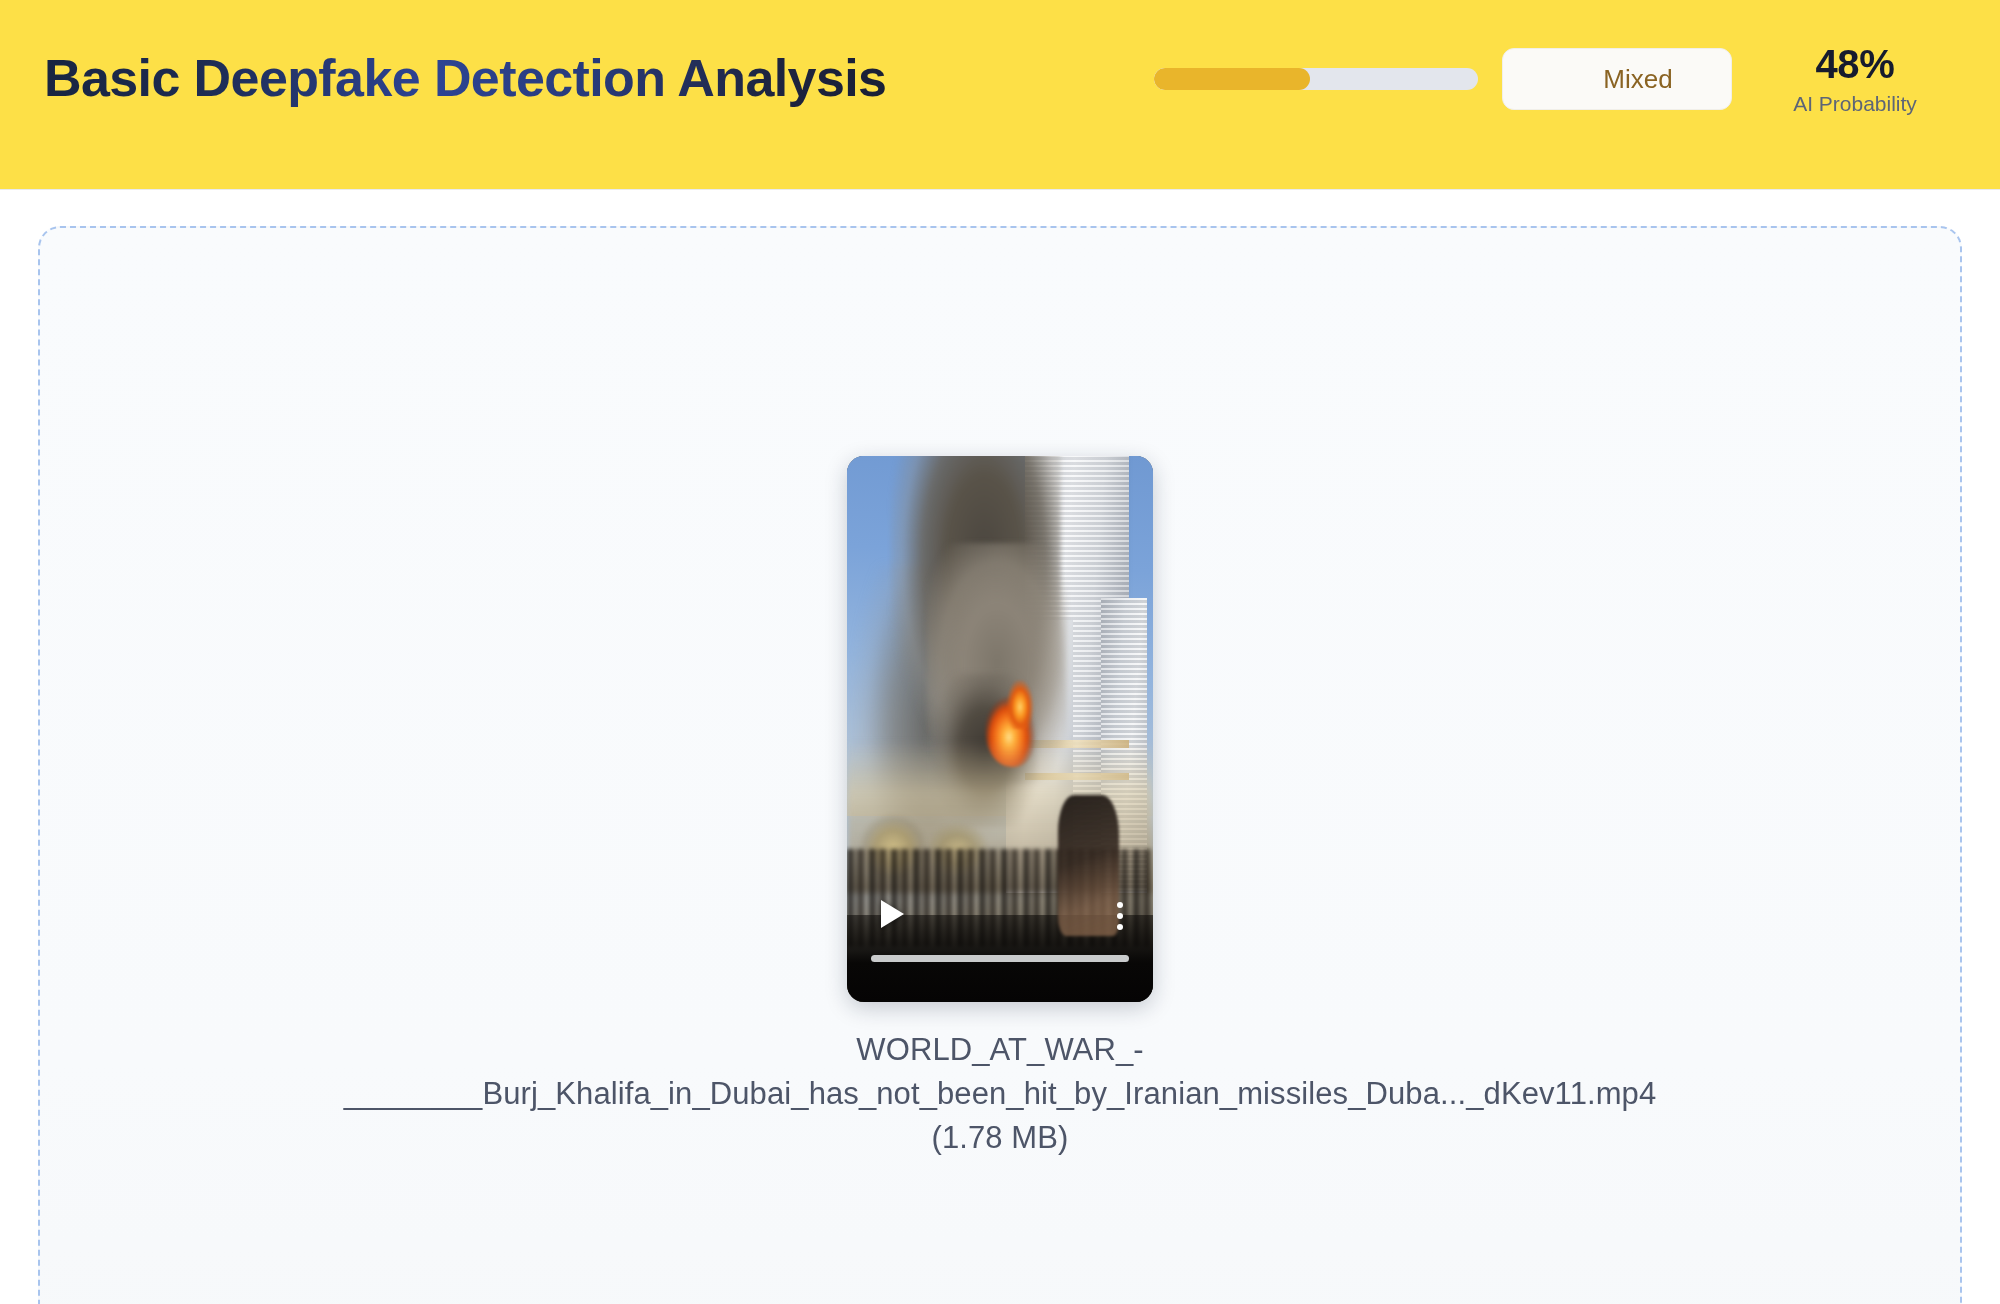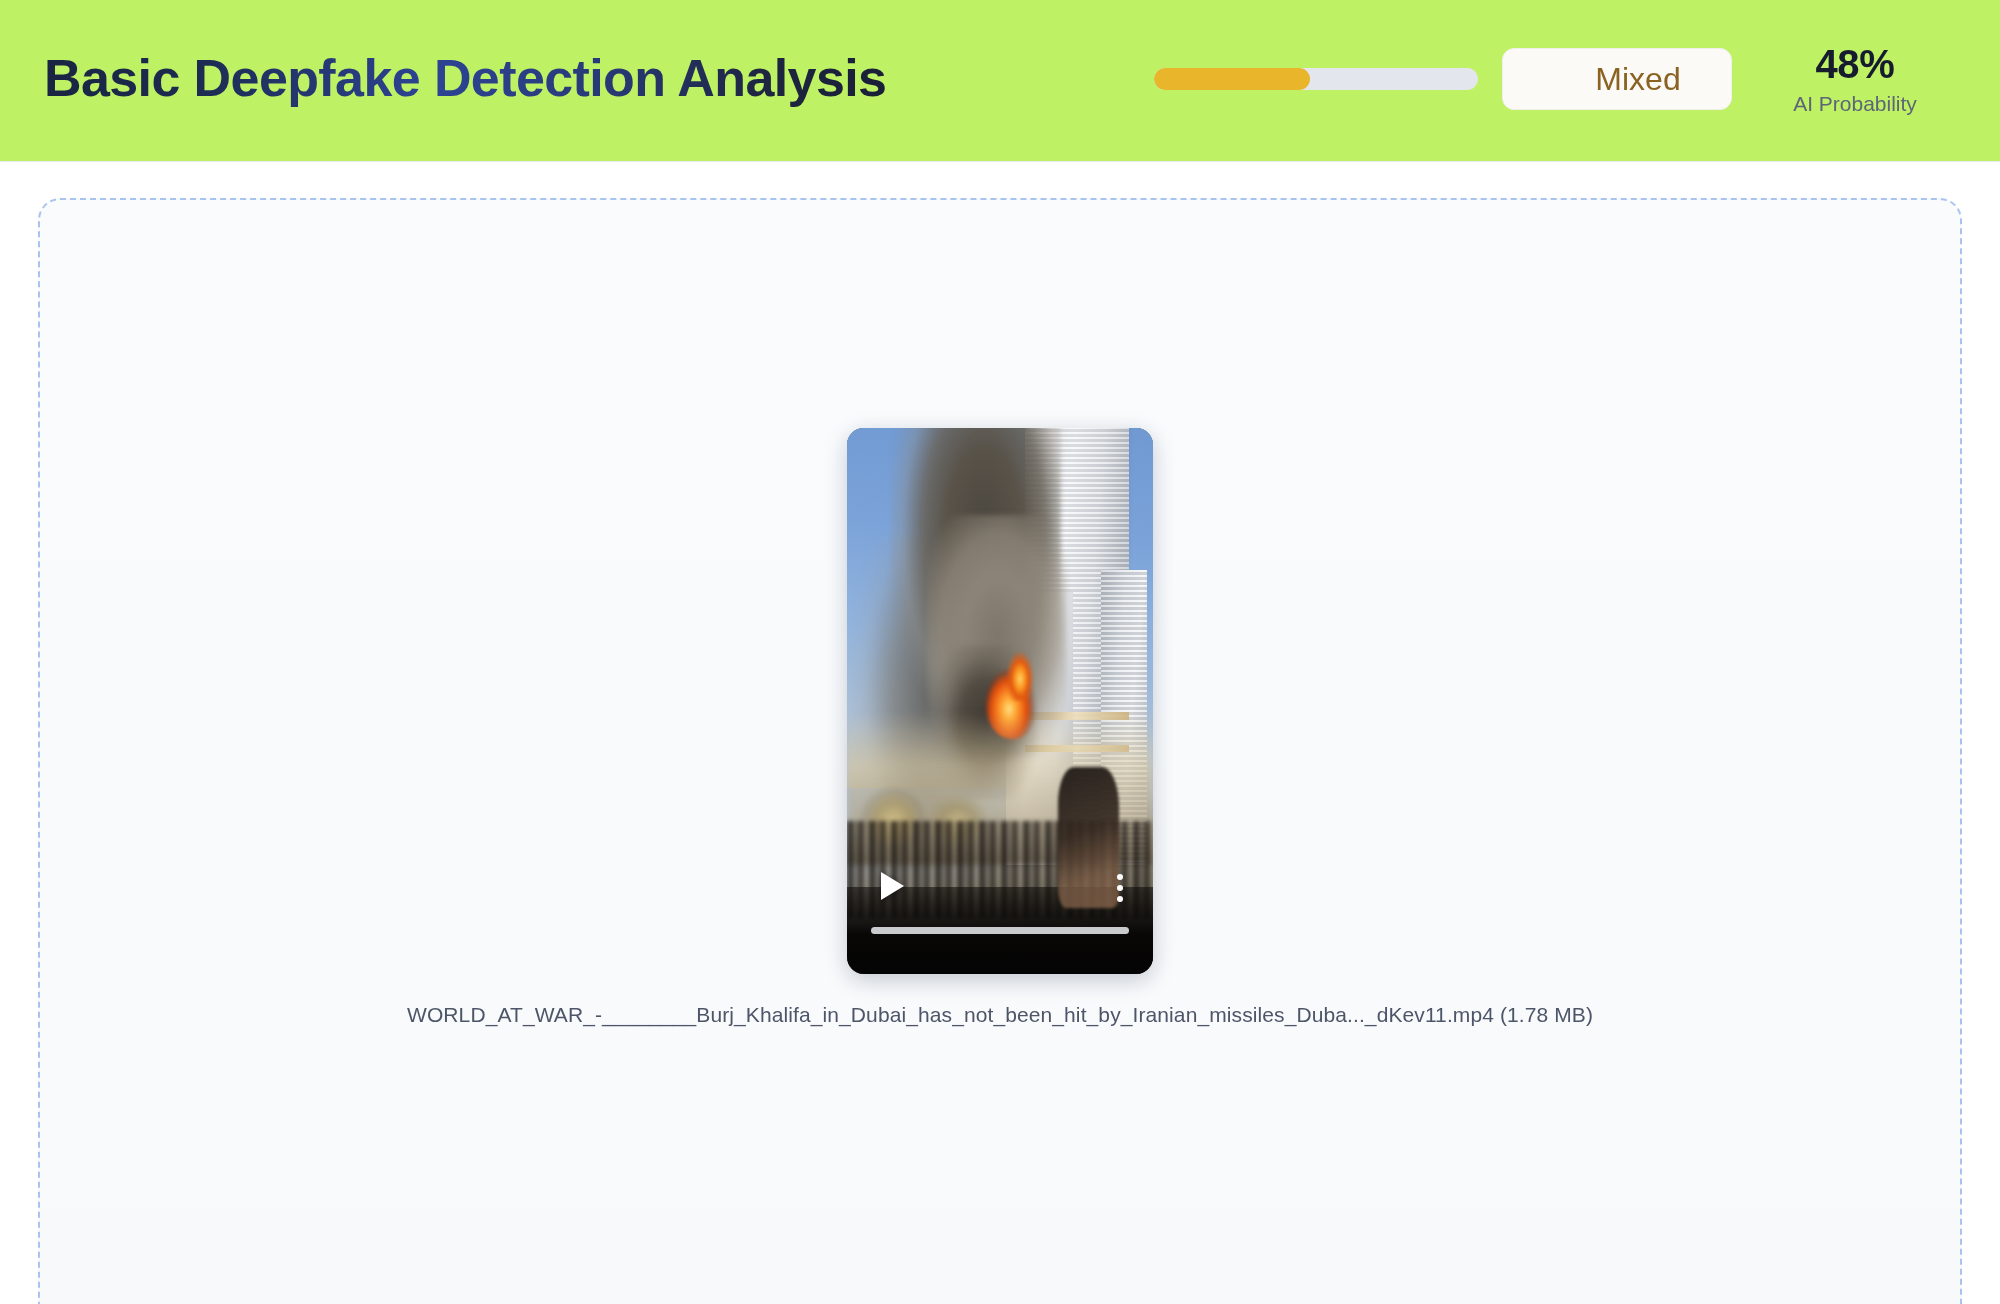--- a/index.html
+++ b/index.html
@@ -6,22 +6,22 @@
   html, body {
     width:2000px; height:1304px;
     background:#ffffff;
     font-family:"Liberation Sans", sans-serif;
     overflow:hidden;
   }
 
   
   .header{
     position:relative;
-    height:162px;
-    background:#bef264;
+    height:190px;
+    background:#fde047;
     border-bottom:1px solid #e8eaee;
     display:flex;
     align-items:flex-start;
   }
   .header-inner{
     width:100%;
     padding:42px 44px 0 44px;
     display:flex;
     align-items:center;
   }
@@ -65,21 +65,21 @@
 
   .verdict-badge{
     min-width:230px;
     height:62px;
     background:#fbfaf7;
     border:1px solid #f1efe9;
     border-radius:12px;
     display:flex;
     align-items:center;
     justify-content:center;
-    font-size:32px;
+    font-size:26px;
     color:#8a6322;
     font-weight:400;
     margin-right:52px;
     padding-left:42px;
   }
 
   .prob-block{
     text-align:center;
     min-width:160px;
     padding-right:18px;
@@ -312,21 +312,21 @@
     cursor:pointer;
   }
 
   .file-caption{
     position:absolute;
     left:50%;
     transform:translateX(-50%);
     top:800px;
     width:1350px;
     text-align:center;
-    font-size:21px;
+    font-size:31px;
     line-height:1.42;
     color:#4d5568;
     letter-spacing:.1px;
     word-break:break-word;
   }
 </style>
 </head>
 <body>
 
 <div class="header">

